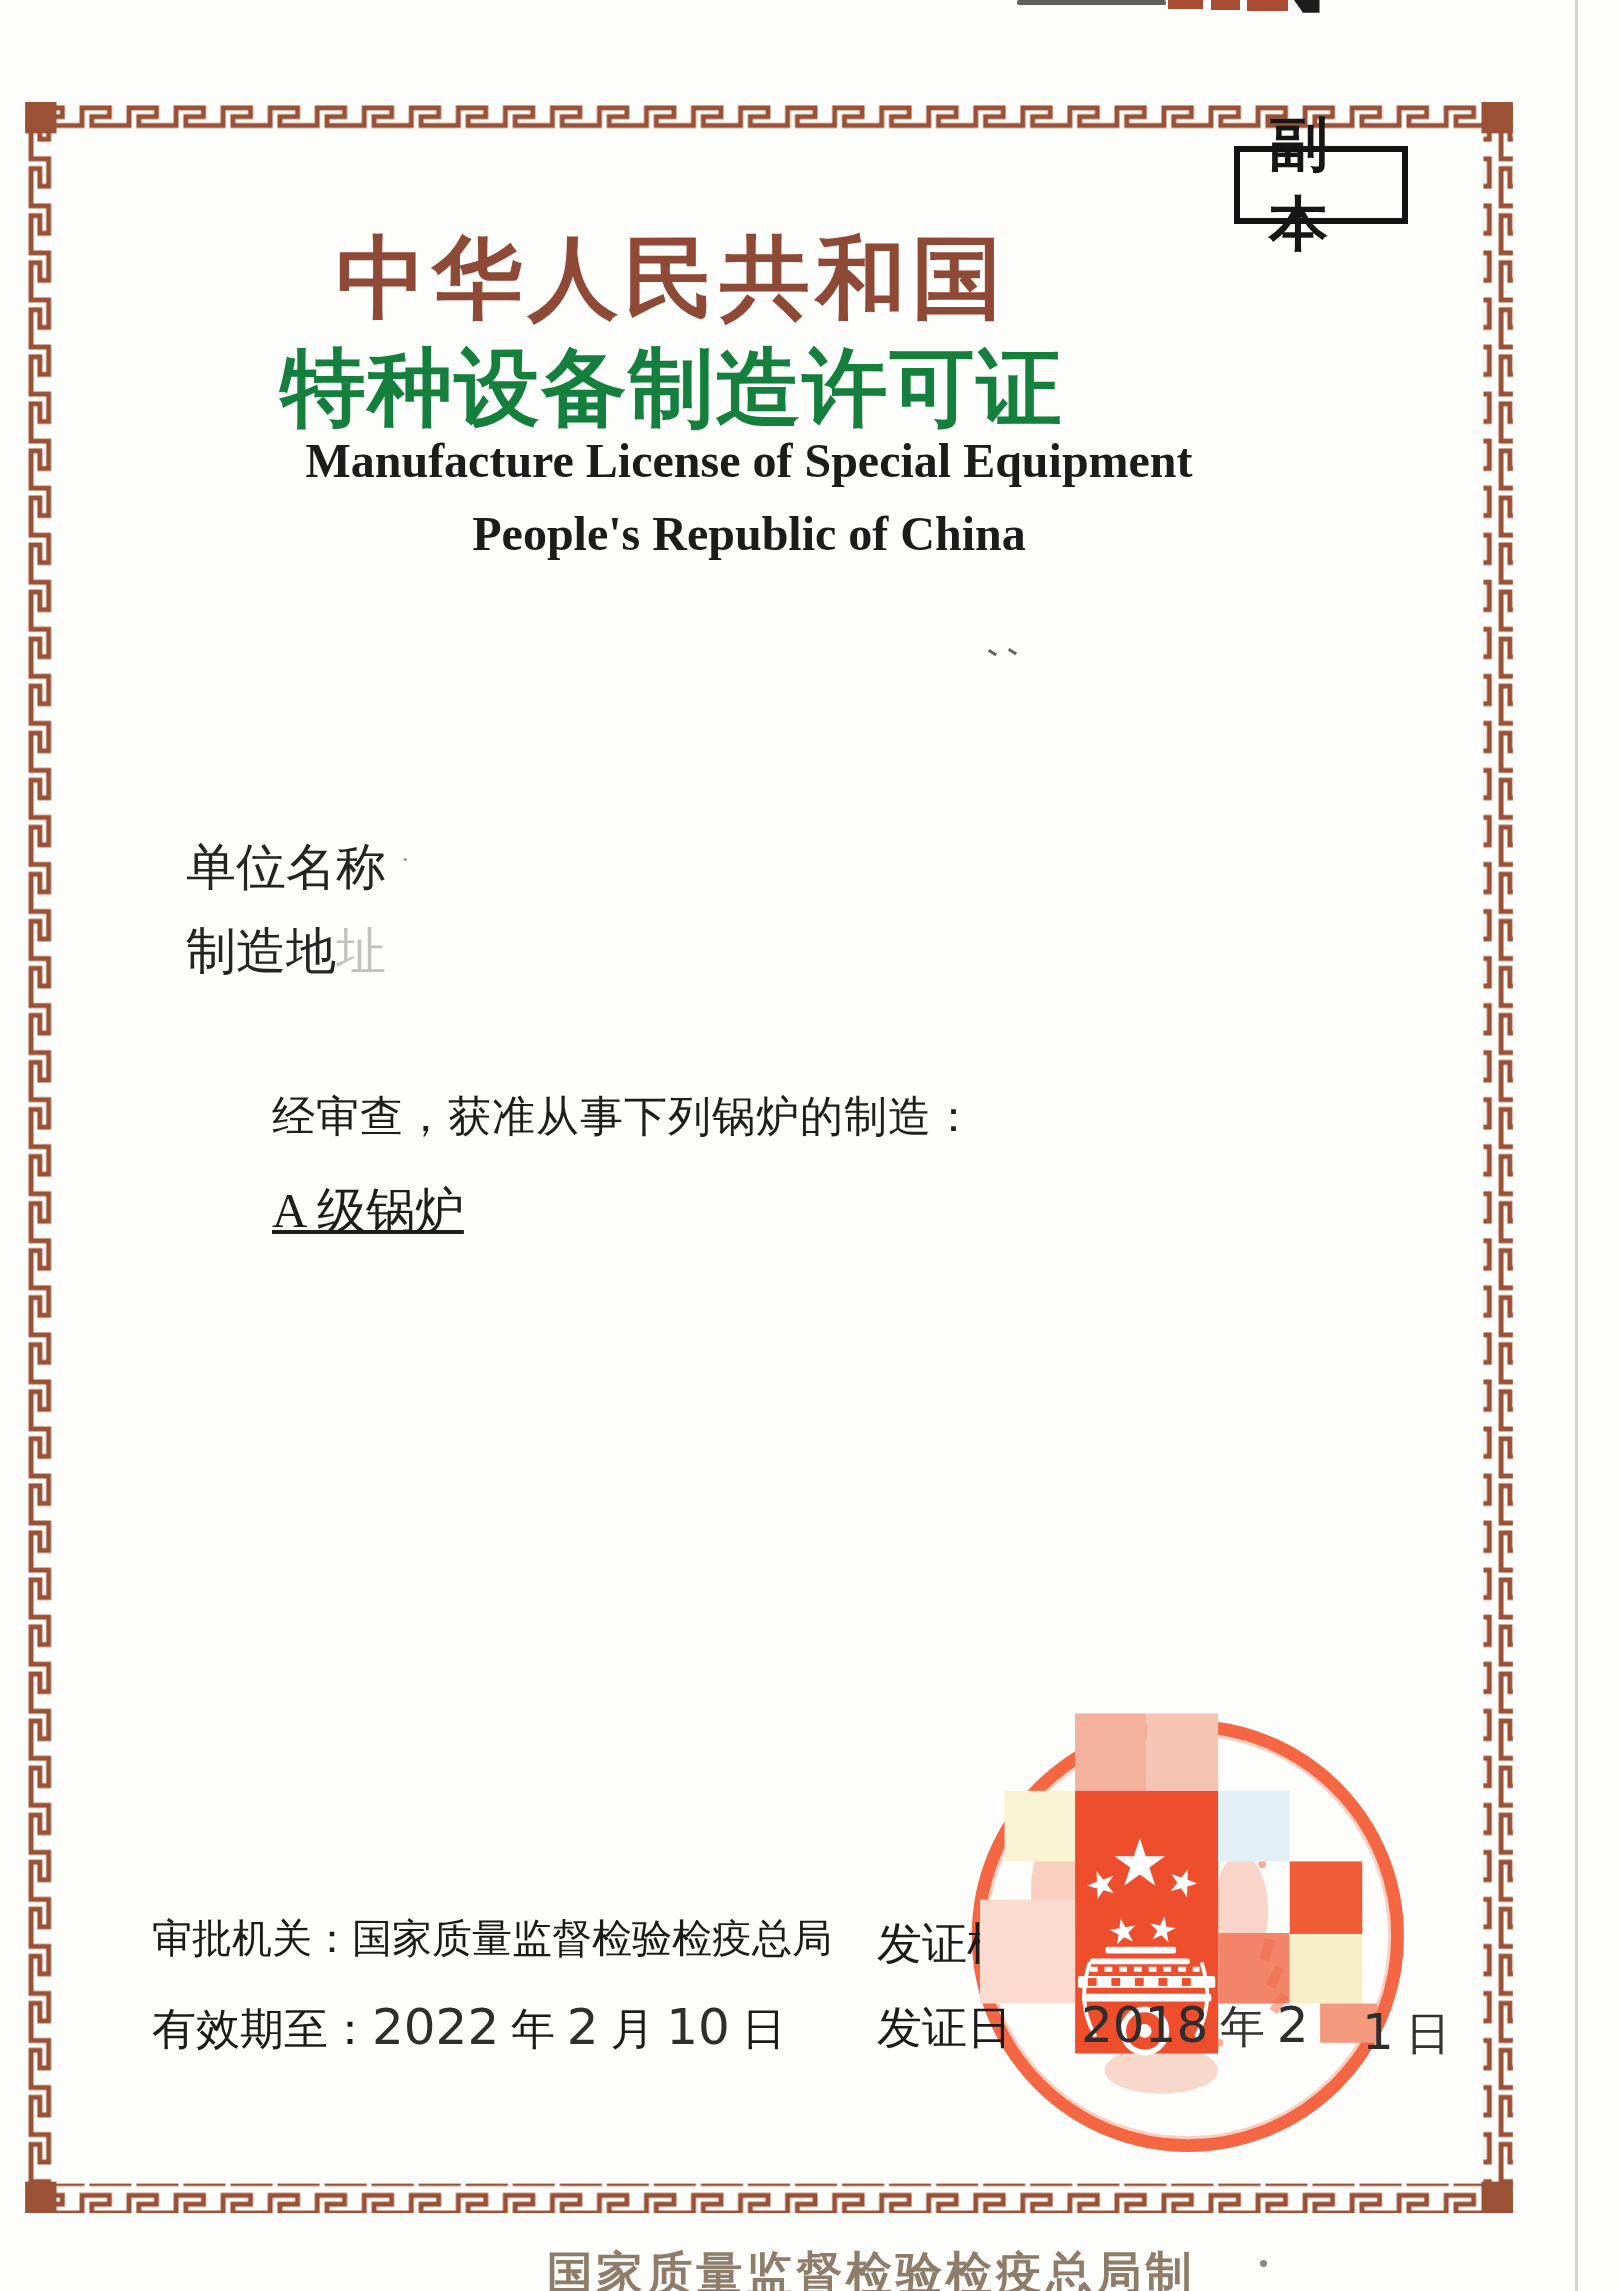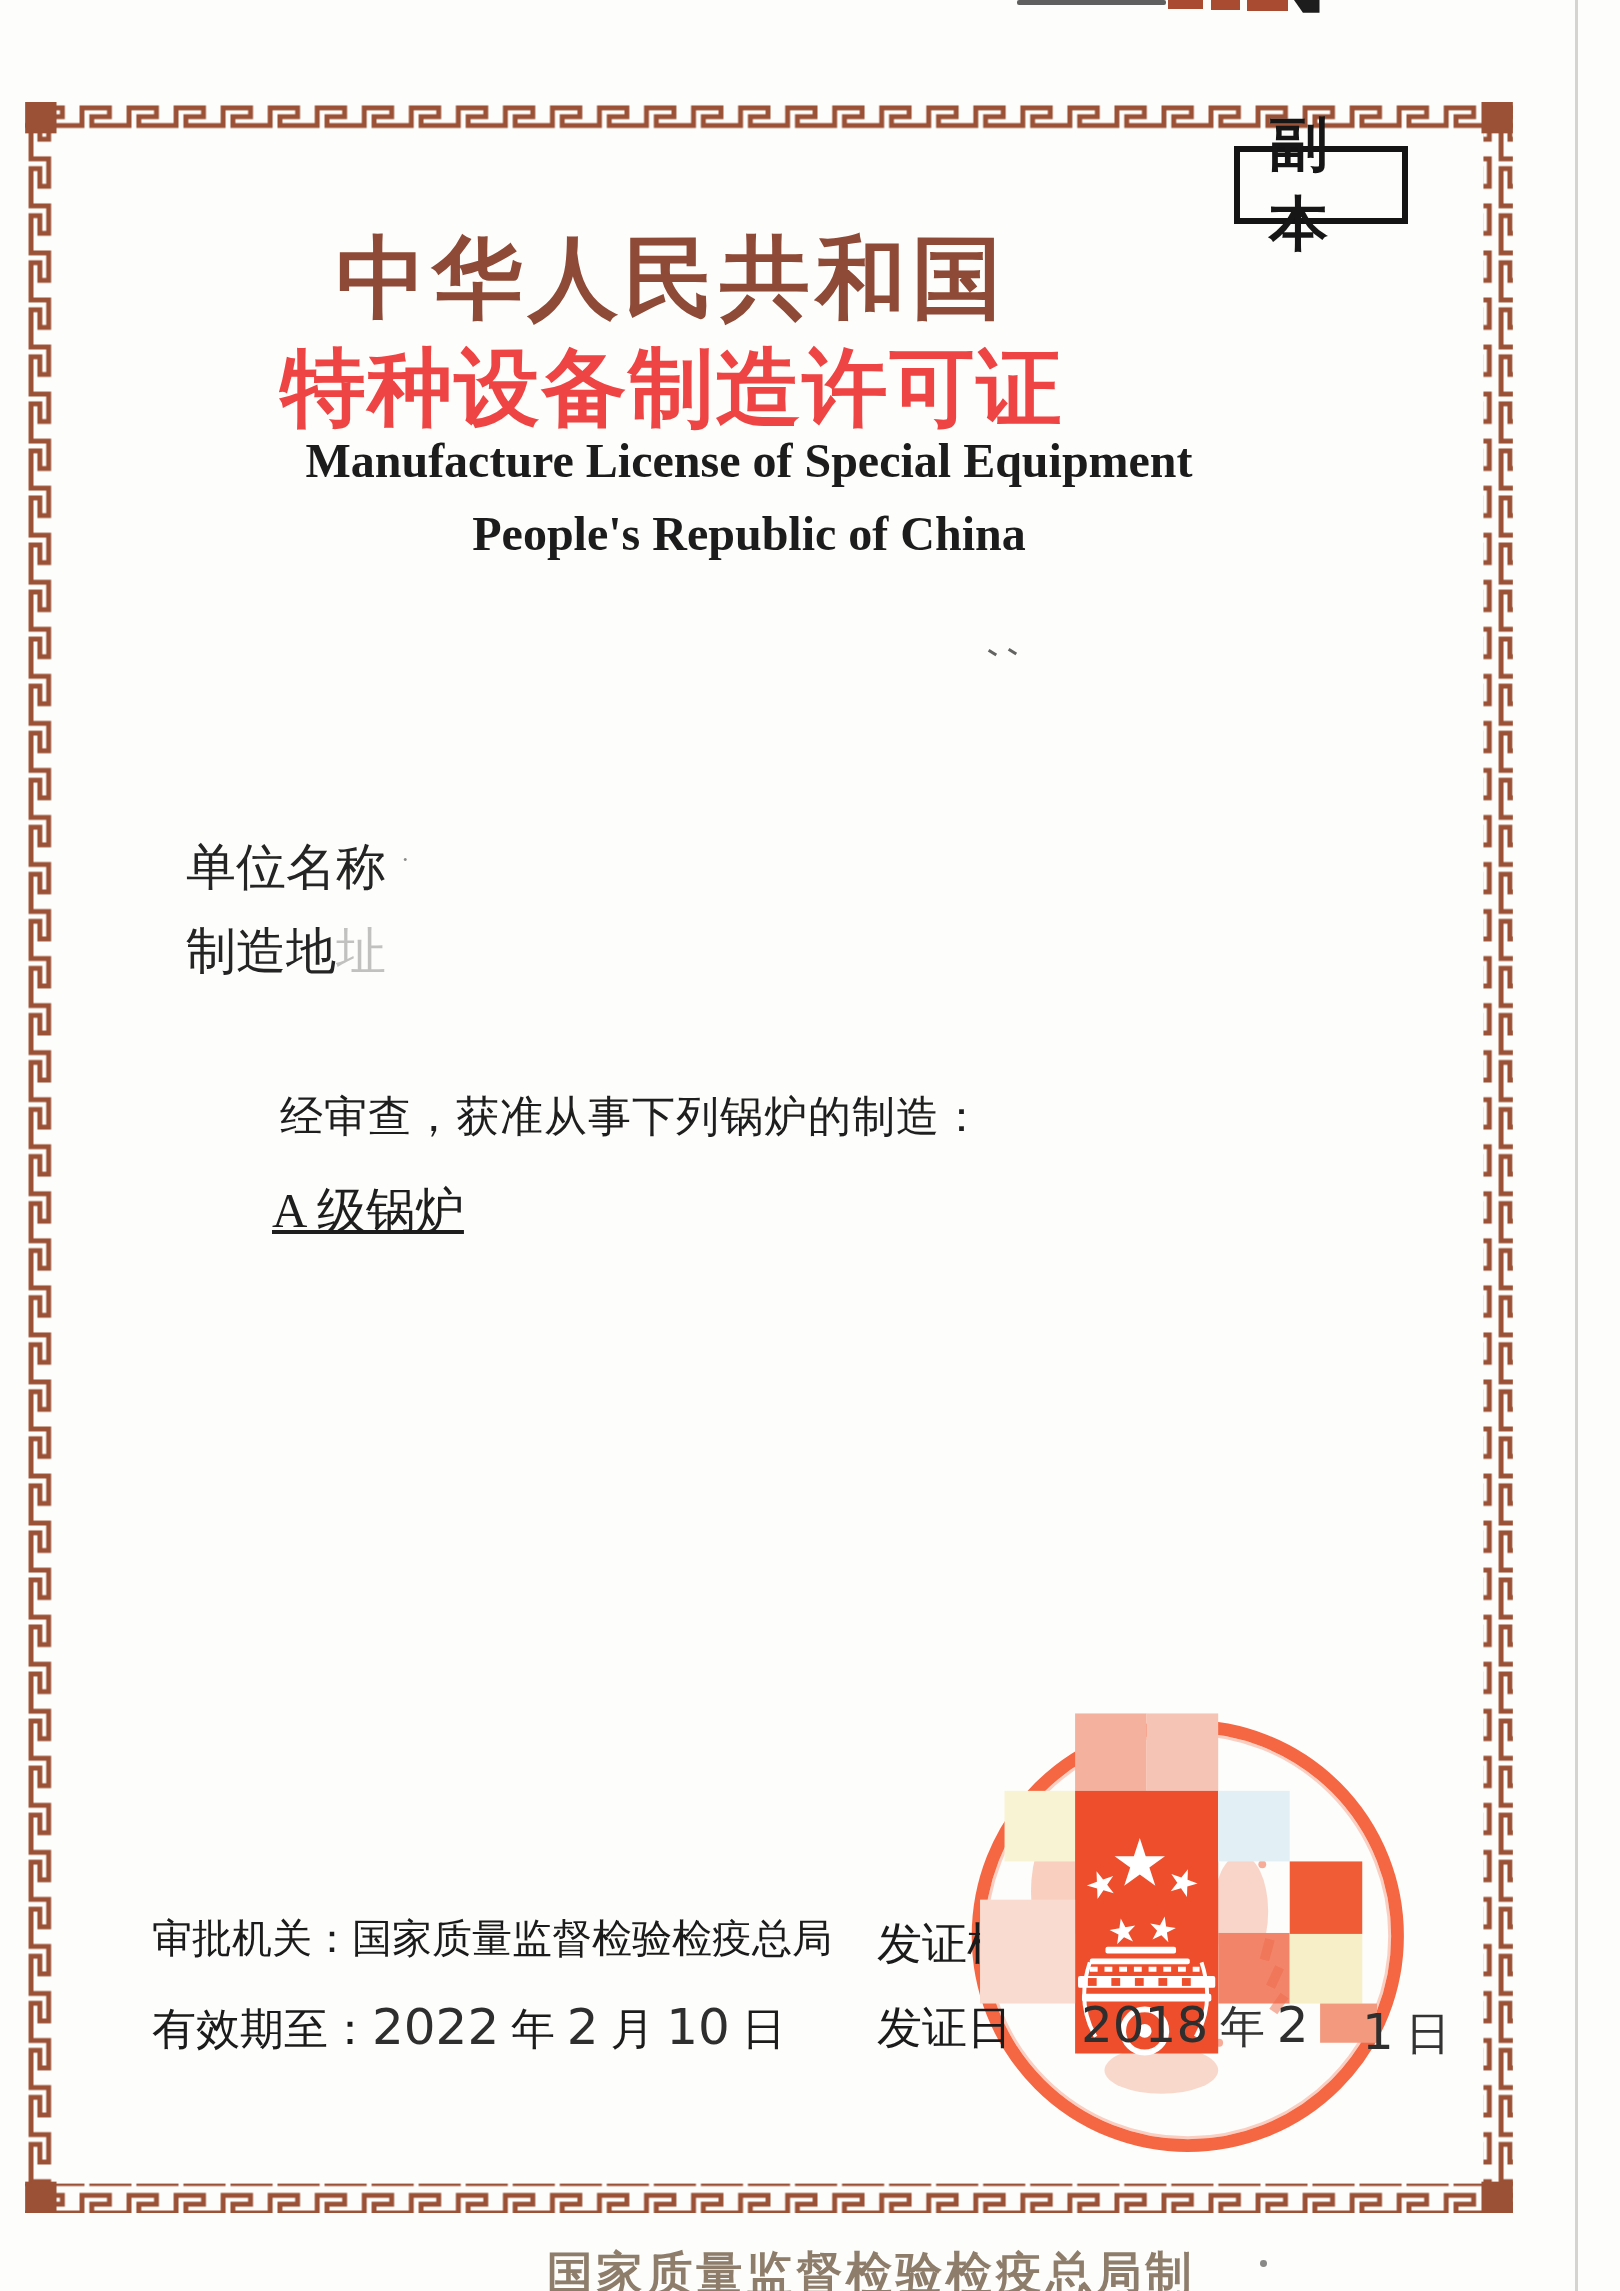--- a/index.html
+++ b/index.html
@@ -23,30 +23,30 @@
   
   .badge{position:absolute;left:1234px;top:146px;width:174px;height:78px;border:6.9px solid #141414;
          box-sizing:border-box;display:flex;align-items:center;justify-content:center;
          font-size:59px;font-weight:bold;letter-spacing:13.7px;padding-left:29px;color:#161616;z-index:3;}
 
   .abs{position:absolute;z-index:3;white-space:nowrap;}
   .center-row{position:absolute;left:0;width:1344px;text-align:center;z-index:3;white-space:nowrap;}
   .center-row-en{position:absolute;left:-61px;width:1620px;text-align:center;z-index:3;white-space:nowrap;}
 
   .title-cn-1{top:218px;font-size:90px;font-weight:bold;color:#8e4a37;letter-spacing:5.9px;}
-  .title-cn-2{top:331px;font-size:85px;font-weight:bold;color:#ef4444;letter-spacing:2px;}
+  .title-cn-2{top:331px;font-size:85px;font-weight:bold;color:#15803d;letter-spacing:2px;}
   .title-en-1{top:433px;font-size:48px;font-weight:bold;color:#1c1c1c;}
   .title-en-2{top:506px;font-size:48px;font-weight:bold;color:#1c1c1c;}
   .subtitle{top:580px;font-size:57px;color:#1f1f1f;letter-spacing:2px;}
 
   .unit-label{left:186px;top:834px;font-size:50px;color:#242424;}
   .unit-dot{left:401px;top:845px;font-size:25.5px;color:#8a8a8a;}
   .addr-label{left:186px;top:918px;font-size:50px;color:#242424;}
   .addr-faded{color:rgba(40,40,40,.28);}
-  .statement{left:272px;top:1088px;font-size:43px;color:#1e1e1e;letter-spacing:1px;margin-left:8px;}
+  .statement{left:272px;top:1088px;font-size:43px;color:#1e1e1e;letter-spacing:1px;}
   .scope{left:272px;top:1178px;font-size:49px;color:#1e1e1e;text-decoration:underline;}
 
   .approval-row{left:152px;top:1911px;font-size:40px;color:#1b1b1b;}
   .validity-row{left:152px;top:1998px;font-size:44px;color:#1b1b1b;}
   .num{font-family:"DejaVu Sans","Liberation Sans",sans-serif;font-size:50px;color:#2e2e2e;}
   .gap-s{display:inline-block;width:11.8px;}
 
   .issuer-row{left:877px;top:1914px;font-size:45px;color:#1b1b1b;z-index:3;}
   .issuedate-row{left:877px;top:1998px;font-size:45px;color:#1b1b1b;z-index:3;}
 

